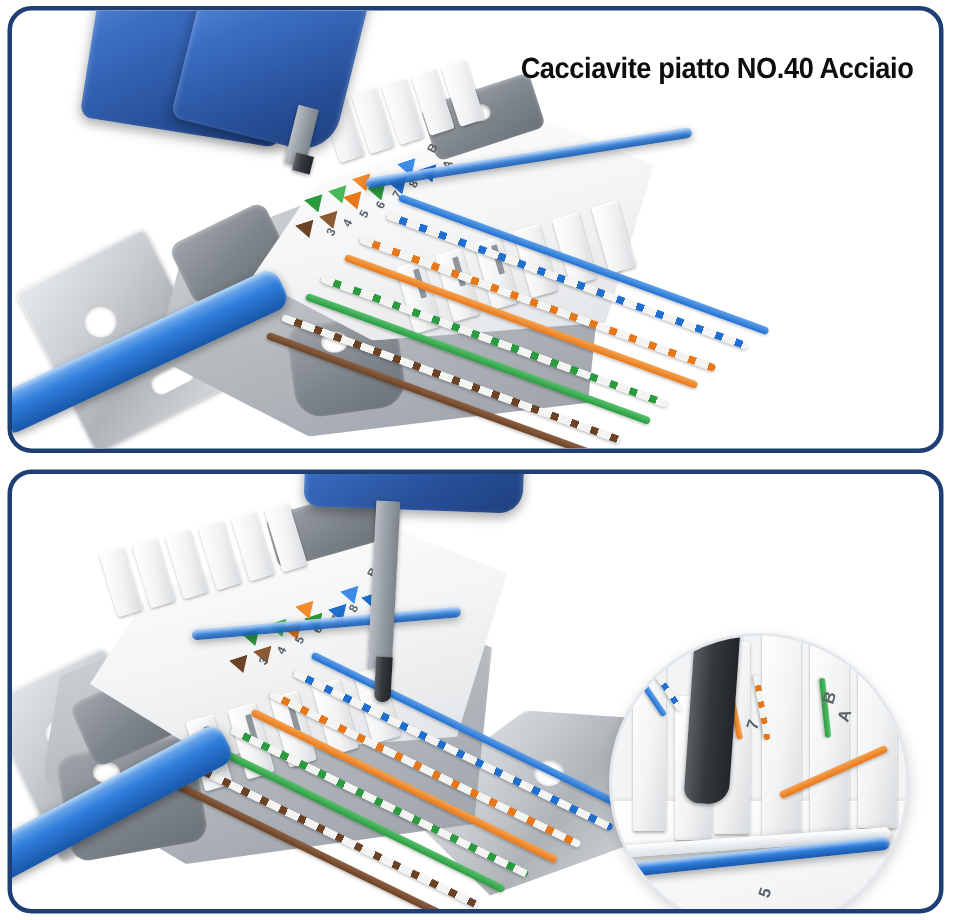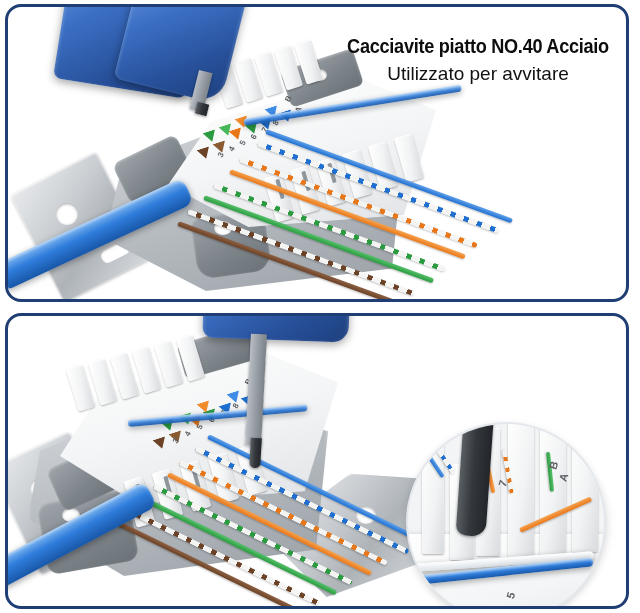--- a/index.html
+++ b/index.html
@@ -303,21 +303,20 @@
 
         <div class="tool-handle" style="left:54px; top:-44px; width:134px; height:126px; border-radius:10px 14px 8px 8px; transform:rotate(9deg);"></div>
         <div class="tool-handle" style="left:118px; top:-30px; width:110px; height:116px; border-radius:8px 10px 26px 8px; transform:rotate(14deg);"></div>
         <div class="tool-shaft" style="left:186px; top:64px; width:14px; height:40px; transform:rotate(14deg);"></div>
         <div class="blade-dark" style="left:188px; top:96px; width:12px; height:12px; transform:rotate(14deg);"></div>
 
       </div>
 
       <div class="textblock tb-top">
         <div class="headline">Cacciavite piatto NO.40 Acciaio</div>
-        <div class="subline">Utilizzato per avvitare</div>
       </div>
 
     </div>
   </div>
 
   <div class="panel panel-bottom">
     <div class="panel-inner">
 
       <div class="scene">
 

